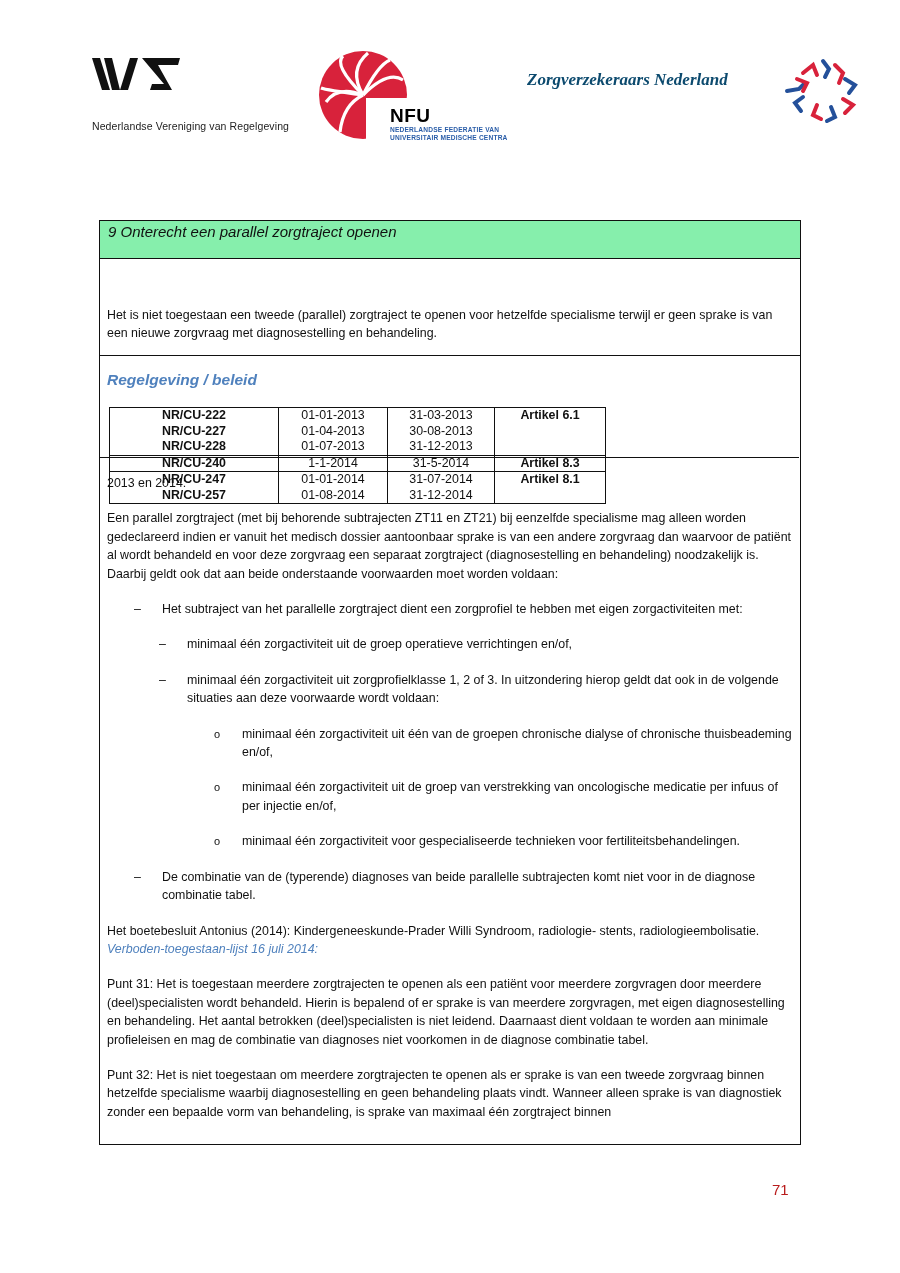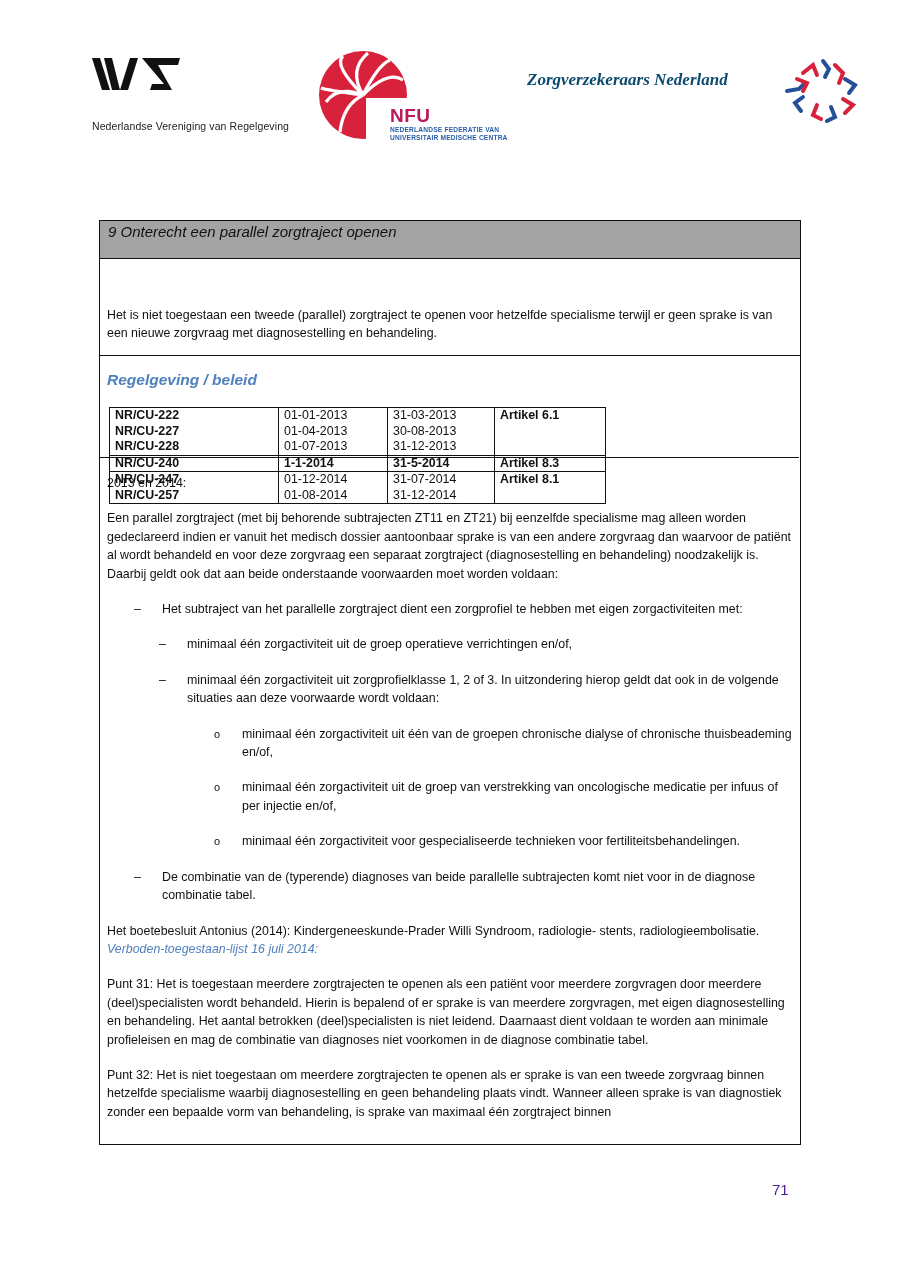--- a/index.html
+++ b/index.html
@@ -6,60 +6,60 @@
   body { width: 900px; height: 1273px; position: relative; overflow: hidden;
          font-family: "Liberation Sans", sans-serif; color: #111; }
 
   
   .logo-nvz { position: absolute; left: 92px; top: 58px; width: 230px; }
   .nvz-mark { height: 32px; display: block; }
   .nvz-text { margin-top: 30px; font-size: 10.5px; color: #222; letter-spacing: 0.1px; }
 
   .logo-nfu { position: absolute; left: 318px; top: 50px; width: 210px; height: 90px; }
   .nfu-circle { position: absolute; left: 0; top: 0; width: 90px; height: 90px; }
-  .nfu-abbr { position: absolute; left: 72px; top: 55px; font-size: 19px; font-weight: bold; color: #be185d; letter-spacing: 0.5px; }
+  .nfu-abbr { position: absolute; left: 72px; top: 55px; font-size: 19px; font-weight: bold; color: #000000; letter-spacing: 0.5px; }
   .nfu-line { position: absolute; left: 72px; font-size: 6.6px; font-weight: bold; color: #2a5da8; letter-spacing: 0.2px; white-space: nowrap; }
   .nfu-line1 { top: 76px; }
   .nfu-line2 { top: 84px; }
 
   .logo-zn { position: absolute; left: 527px; top: 70px; font-family: Liberation Serif, serif; font-style: italic;
              font-size: 17px; font-weight: bold; color: #0c4a6e; white-space: nowrap; }
   .zn-mark { position: absolute; left: 783px; top: 55px; width: 82px; height: 70px; }
 
   
   .box { position: absolute; left: 99px; top: 220px; width: 702px; height: 925px; border: 1.5px solid #111; box-sizing: border-box; }
-  .title-row { height: 38px; background: #a3a3a3; border-bottom: 1.5px solid #111; box-sizing: border-box; padding: 2px 8px; }
+  .title-row { height: 38px; background: #86efac; border-bottom: 1.5px solid #111; box-sizing: border-box; padding: 2px 8px; }
   .title-row span { font-style: italic; font-size: 15px; color: #111; }
   .intro-row { height: 53px; border-bottom: 1.5px solid #111; box-sizing: border-box; padding: 3px 7px; font-size: 12.4px; line-height: 18px; margin-top: 44px; }
   .section-row { padding: 0 7px; }
   .section-heading { font-style: italic; font-weight: bold; font-size: 15.5px; color: #4f81bd; margin-top: 15px; height: 26px; }
 
-  table.regs { border-collapse: collapse; margin-left: 2px; margin-top: 10px; font-size: 12.4px; }
+  table.regs { border-collapse: collapse; margin-left: 2px; margin-top: 10px; font-size: 12.4px; text-align: center; }
   table.regs td { border: 1.5px solid #111; vertical-align: top; padding: 0 5px; line-height: 15.5px; }
   table.regs td.c1 { width: 158px; font-weight: bold; }
   table.regs td.c2 { width: 98px; }
   table.regs td.c3 { width: 96px; }
   table.regs td.c4 { width: 100px; font-weight: bold; }
-  .rowgap td { padding-top: 1px; padding-bottom: 2px; font-weight: bold; }
+  .rowgap td { padding-top: 1px; padding-bottom: 2px; }
 
   .body-row { position: absolute; left: 0; top: 236px; width: 699px; border-top: 1.5px solid #111; padding: 16px 7px; box-sizing: border-box;
               font-size: 12.4px; line-height: 18.4px; }
   .body-row p { margin: 0; }
   .p-gap { margin-top: 17px !important; }
   .li { position: relative; }
   .li .bullet { position: absolute; left: 0; top: 0; }
   .lvl1 { padding-left: 55px; margin-top: 17px; }
   .lvl1 .bullet { left: 27px; }
   .lvl2 { padding-left: 80px; margin-top: 17px; }
   .lvl2 .bullet { left: 52px; }
   .lvl3 { padding-left: 135px; margin-top: 17px; }
   .lvl3 .bullet { left: 107px; font-size: 11px; }
   .subheading { font-style: italic; font-weight: normal; color: #4f81bd; margin-top: 17px; }
 
-  .page-number { position: absolute; left: 772px; top: 1181px; font-size: 15px; color: #4c1d95; }
+  .page-number { position: absolute; left: 772px; top: 1181px; font-size: 15px; color: #b91c1c; }
 </style>
 </head>
 <body>
 
 <div class="logo-nvz">
   <svg class="nvz-mark" viewBox="0 0 90 32" width="90" height="32">
     <polygon points="0,0 8,0 18,32 10,32" fill="#111"></polygon>
     <polygon points="12,0 20,0 28,32 20,32" fill="#111"></polygon>
     <polygon points="28,32 36,32 46,0 38,0" fill="#111"></polygon>
     <polygon points="50,0 88,0 86,7 66,7 80,32 58,32 60,26 72,26" fill="#111"></polygon>
@@ -140,21 +140,21 @@
           <div>31-5-2014</div>
         </td>
         <td class="c4">Artikel 8.3</td>
       </tr>
       <tr>
         <td class="c1">
           <div>NR/CU-247</div>
           <div>NR/CU-257</div>
         </td>
         <td class="c2">
-          <div>01-12-2014</div>
+          <div>01-01-2014</div>
           <div>01-08-2014</div>
         </td>
         <td class="c3">
           <div>31-07-2014</div>
           <div>31-12-2014</div>
         </td>
         <td class="c4">Artikel 8.1</td>
       </tr>
     </tbody>
       </table>

